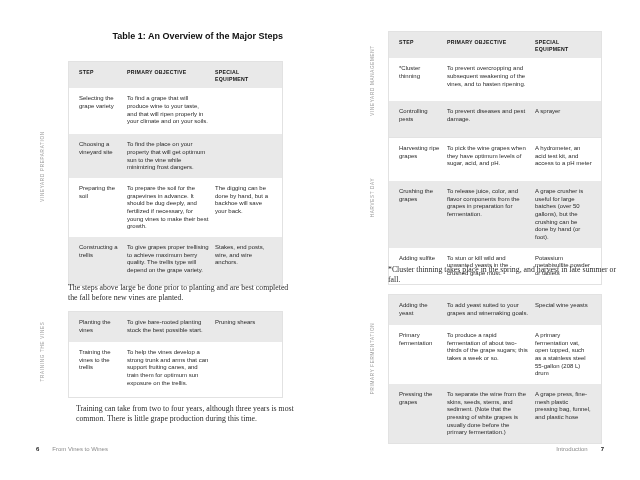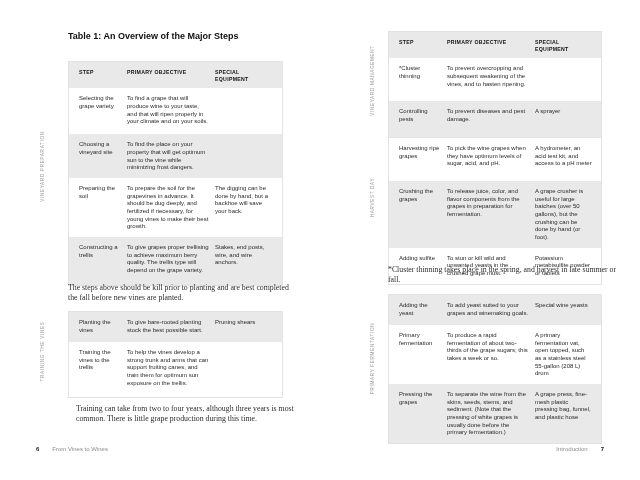--- a/index.html
+++ b/index.html
@@ -1,18 +1,18 @@
 <!DOCTYPE html>
 <html><head>
 <meta charset="utf-8">
 <style>
   *{margin:0;padding:0;box-sizing:border-box}
   html,body{width:640px;height:480px;background:#ffffff;overflow:hidden}
   body{position:relative;font-family:"Liberation Sans",sans-serif;color:#1c1c1c}
-  .page-title{position:absolute;left:68px;top:31px;width:215px;text-align:left;
+  .page-title{position:absolute;left:68px;top:31px;width:215px;text-align:right;
     font-size:9px;font-weight:bold;color:#111}
   .tblock{position:absolute;width:215px;border:1px solid #e2e2e2;background:#fff}
   .tblock-r{width:214px}
   .trow{display:grid;grid-template-columns:48px 88px 1fr;padding:7px 4px 6px 10px}
   .shade{background:#e9e9e9}
   .cell{font-size:6px;line-height:1.28;padding-right:5px;color:#2a2a2a}
   .head .cell{font-weight:bold;font-size:5.2px;letter-spacing:0.3px;color:#111}
   .para{position:absolute;font-family:Liberation Serif, serif;font-size:7.8px;
     line-height:1.25;color:#2b2b2b;width:230px}
   .vlabel{position:absolute;width:100px;text-align:center;transform:rotate(-90deg);
@@ -53,21 +53,21 @@
     <div class="cell">To prepare the soil for the grapevines in advance. It should be dug deeply, and fertilized if necessary, for young vines to make their best growth.</div>
     <div class="cell">The digging can be done by hand, but a backhoe will save your back.</div>
   </div>
   <div class="trow shade mh48">
     <div class="cell">Constructing a trellis</div>
     <div class="cell">To give grapes proper trellising to achieve maximum berry quality. The trellis type will depend on the grape variety.</div>
     <div class="cell">Stakes, end posts, wire, and wire anchors.</div>
   </div>
 </div>
 
-<div class="para" style="left:68px;top:283px">The steps above should be kill prior to planting and are best completed the fall before new vines are planted.</div>
+<div class="para" style="left:68px;top:283px">The steps above large be done prior to planting and are best completed the fall before new vines are planted.</div>
 
 <div class="vlabel" style="left:-8px;top:349px">TRAINING THE VINES</div>
 
 <div class="tblock" style="left:68px;top:311px">
   <div class="trow shade mh30">
     <div class="cell">Planting the vines</div>
     <div class="cell">To give bare-rooted planting stock the best possible start.</div>
     <div class="cell">Pruning shears</div>
   </div>
   <div class="trow mh55">

